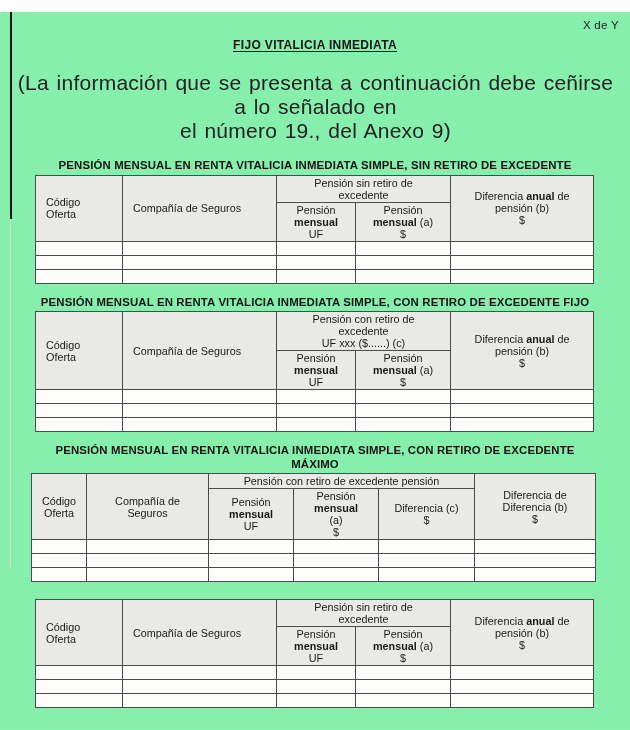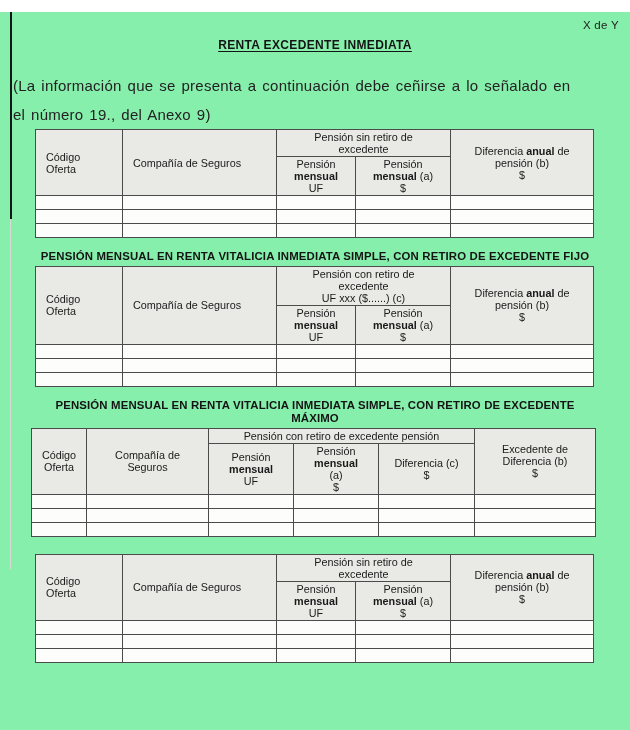--- a/index.html
+++ b/index.html
@@ -5,22 +5,22 @@
   html,body{margin:0;padding:0;}
   .page{position:relative;width:630px;height:730px;background:#86efac;overflow:hidden;
         font-family:"Liberation Sans",sans-serif;color:#1e1e1e;margin-top:12px;}
   .scan-bar{position:absolute;left:10px;top:0;width:2px;height:207px;background:#161616;}
   .scan-bar-faint{position:absolute;left:10px;top:207px;width:1px;height:350px;background:#dbdad6;}
   .bottom-band{position:absolute;left:0;bottom:0;width:100%;height:13px;
                background:linear-gradient(to bottom,rgba(252,252,250,0),#e9e7e3);}
   .pagenum{position:absolute;top:7px;right:11px;font-size:11.5px;letter-spacing:.3px;}
   .title{padding-top:26px;text-align:center;font-size:12px;font-weight:bold;letter-spacing:.35px;
          text-decoration:underline;text-underline-offset:2px;color:#141414;}
-  .intro{margin:19px 12px 0 13px;font-size:15px;line-height:29px;letter-spacing:.25px;
-         word-spacing:1.5px;white-space:pre-line;color:#222;}
+  .intro{margin:19px 12px 0 13px;font-size:21px;line-height:24px;letter-spacing:.25px;
+         word-spacing:1.5px;white-space:pre-line;color:#222;text-align:center;}
   .note{margin:21px 10px 0 20px;font-size:15px;letter-spacing:.25px;word-spacing:1.5px;color:#222;}
   .theading{margin-top:16px;margin-bottom:2px;text-align:center;font-weight:bold;font-size:11.4px;
             letter-spacing:.15px;line-height:13.5px;white-space:pre-line;color:#141414;}
   .theading.h2,.theading.h3{margin-top:12px;}
   table.grid{border-collapse:collapse;margin-left:35px;border:1.5px solid #3c3c3c;}
   table.t3{margin-left:31px;}
   table.t4{margin-top:17px;}
   .grid th{background:#e9e9e6;border:1px solid #4b4b4b;font-weight:normal;font-size:10.8px;
            line-height:12px;padding:1px 9px;text-align:center;vertical-align:middle;color:#1a1a1a;}
   .grid td{border:1px solid #4b4b4b;height:13px;background:#fdfdfc;padding:0;}
@@ -29,24 +29,25 @@
   .pre{white-space:pre-line;}
 </style>
 </head>
 <body>
 
 <div class="page">
   <div class="scan-bar"></div>
   <div class="scan-bar-faint"></div>
 
   <div class="pagenum">X de Y</div>
-  <div class="title">RENTA EXCEDENTE INMEDIATA</div>
+  <div class="title">FIJO VITALICIA INMEDIATA</div>
   <div class="intro">(La información que se presenta a continuación debe ceñirse a lo señalado en
 el número 19., del Anexo 9)</div>
 
+  <div class="theading">PENSIÓN MENSUAL EN RENTA VITALICIA INMEDIATA SIMPLE, SIN RETIRO DE EXCEDENTE</div>
   <table class="grid">
     <colgroup>
         <col style="width:87px">
         <col style="width:154px">
         <col style="width:79px">
         <col style="width:95px">
         <col style="width:143px">
       </colgroup>
     <thead>
       <tr>
@@ -172,21 +173,21 @@
         <col style="width:121px">
       </colgroup>
     <thead>
       <tr>
         <th rowspan="2" class="pre">Código
 Oferta</th>
         <th rowspan="2" class="pre">Compañía de
 Seguros</th>
         <th colspan="3">Pensión con retiro de excedente pensión</th>
         <th rowspan="2">
-          <div>Excedente de</div>
+          <div>Diferencia de</div>
           <div>Diferencia (b)</div>
           <div>$</div>
         </th>
       </tr>
       <tr>
         <th>
           <div>Pensión</div>
           <div class="b">mensual</div>
           <div>UF</div>
         </th>

